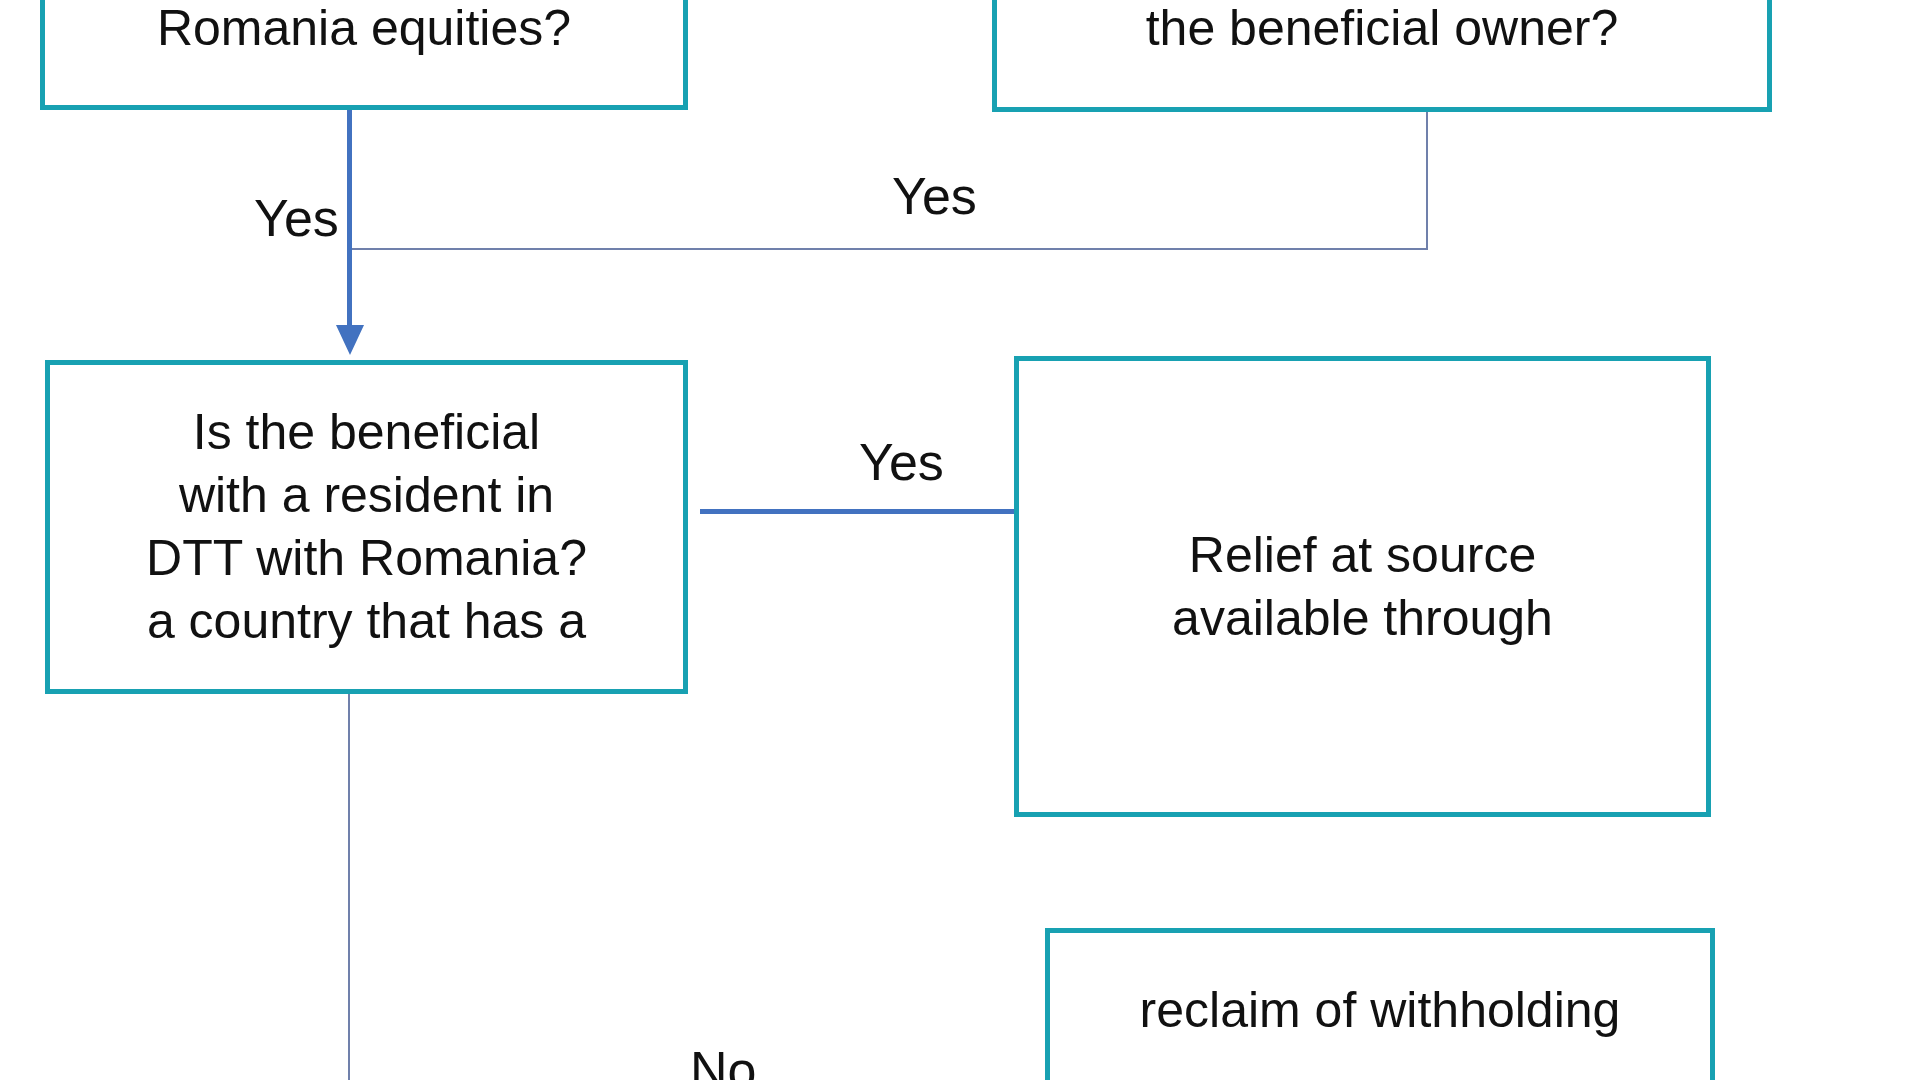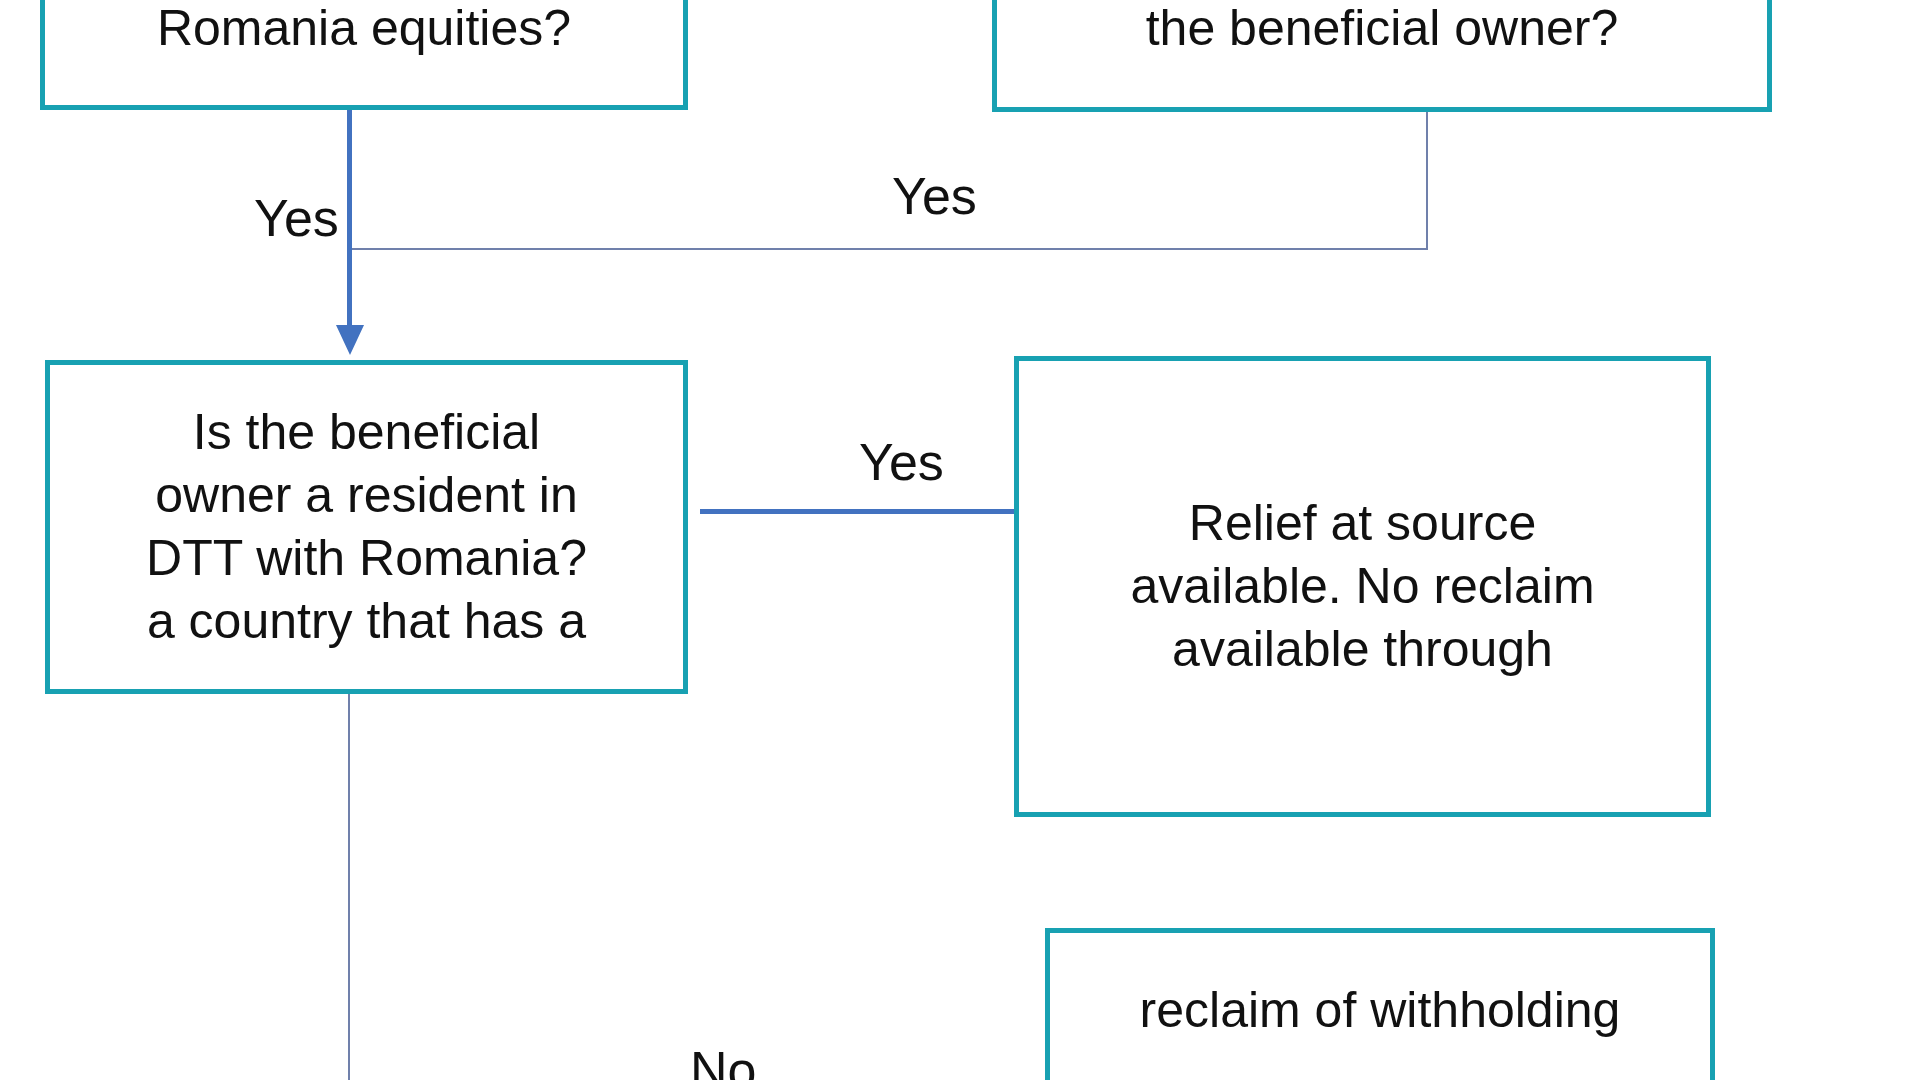--- a/index.html
+++ b/index.html
@@ -52,28 +52,27 @@
   <div class="node bottom-anchored" style="left:40px;top:-170px;width:648px;height:280px;padding-bottom:45px;">
     <div class="line">Romania equities?</div>
   </div>
 
   <div class="node bottom-anchored" style="left:992px;top:-170px;width:780px;height:282px;padding-bottom:47px;">
     <div class="line">the beneficial owner?</div>
   </div>
 
   <div class="node center-anchored" style="left:45px;top:360px;width:643px;height:334px;">
     <div class="line">Is the beneficial</div>
-    <div class="line">owner a resident in</div>
+    <div class="line">with a resident in</div>
     <div class="line">DTT with Romania?</div>
     <div class="line">a country that has a</div>
   </div>
 
   <div class="node center-anchored" style="left:1014px;top:356px;width:697px;height:461px;">
     <div class="line">Relief at source</div>
-    <div class="line">available. No reclaim</div>
     <div class="line">available through</div>
   </div>
 
   <div class="node top-anchored" style="left:1045px;top:928px;width:670px;height:330px;padding-top:46px;">
     <div class="line">reclaim of withholding</div>
   </div>
 
   <div class="edge-label" style="left:230px;top:192px;">Yes</div>
   <div class="edge-label" style="left:868px;top:170px;">Yes</div>
   <div class="edge-label" style="left:835px;top:436px;">Yes</div>

